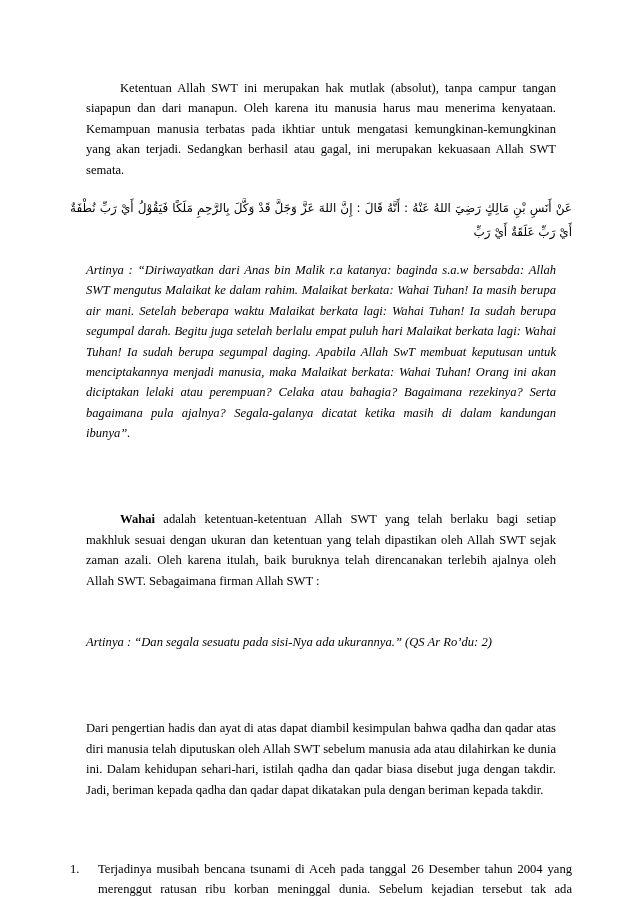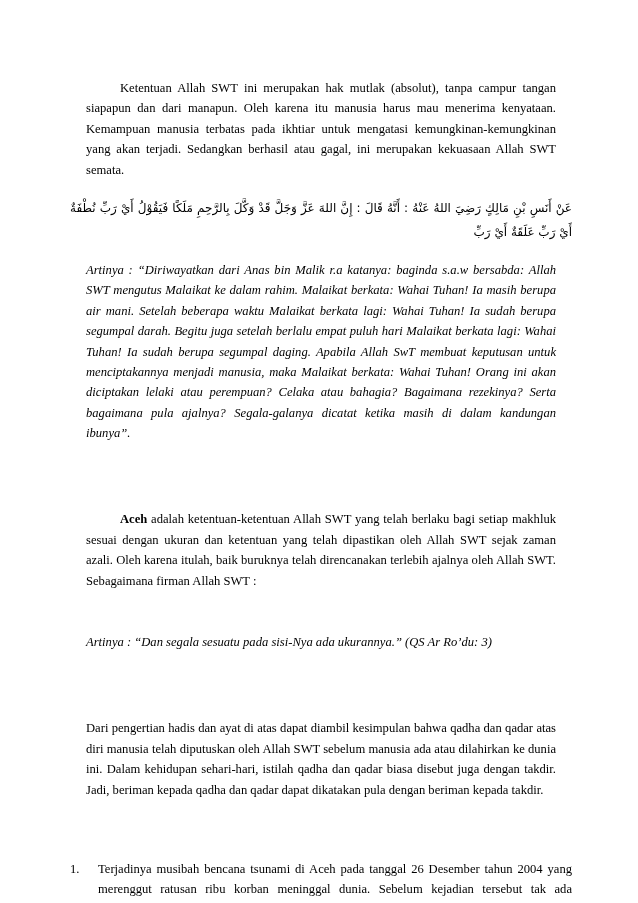--- a/index.html
+++ b/index.html
@@ -89,26 +89,26 @@
   <p class="indent">Ketentuan Allah SWT ini merupakan hak mutlak (absolut), tanpa campur tangan siapapun dan dari manapun. Oleh karena itu manusia harus mau menerima kenyataan. Kemampuan manusia terbatas pada ikhtiar untuk mengatasi kemungkinan-kemungkinan yang akan terjadi. Sedangkan berhasil atau gagal, ini merupakan kekuasaan Allah SWT semata.</p>
 
   <div class="arabic">
     <span class="arabic-line">عَنْ أَنَسِ بْنِ مَالِكٍ رَضِيَ اللهُ عَنْهُ : أَنَّهُ قَالَ : إِنَّ اللهَ عَزَّ وَجَلَّ قَدْ وَكَّلَ بِالرَّحِمِ مَلَكًا فَيَقُوْلُ أَيْ رَبِّ نُطْفَةٌ أَيْ رَبِّ عَلَقَةٌ أَيْ رَبِّ</span>
   </div>
 
   <p class="italic">Artinya : “Diriwayatkan dari Anas bin Malik r.a katanya: baginda s.a.w bersabda: Allah SWT mengutus Malaikat ke dalam rahim. Malaikat berkata: Wahai Tuhan! Ia masih berupa air mani. Setelah beberapa waktu Malaikat berkata lagi: Wahai Tuhan! Ia sudah berupa segumpal darah. Begitu juga setelah berlalu empat puluh hari Malaikat berkata lagi: Wahai Tuhan! Ia sudah berupa segumpal daging. Apabila Allah SwT membuat keputusan untuk menciptakannya menjadi manusia, maka Malaikat berkata: Wahai Tuhan! Orang ini akan diciptakan lelaki atau perempuan? Celaka atau bahagia? Bagaimana rezekinya? Serta bagaimana pula ajalnya? Segala-galanya dicatat ketika masih di dalam kandungan ibunya”.</p>
 
   <div class="gap-xl"></div>
 
-  <p class="indent"><span class="bold">Aceh</span><span> adalah ketentuan-ketentuan Allah SWT yang telah berlaku bagi setiap makhluk sesuai dengan ukuran dan ketentuan yang telah dipastikan oleh Allah SWT sejak zaman azali. Oleh karena itulah, baik buruknya telah direncanakan terlebih ajalnya oleh Allah SWT. Sebagaimana firman Allah SWT :</span></p>
+  <p class="indent"><span class="bold">Wahai</span><span> adalah ketentuan-ketentuan Allah SWT yang telah berlaku bagi setiap makhluk sesuai dengan ukuran dan ketentuan yang telah dipastikan oleh Allah SWT sejak zaman azali. Oleh karena itulah, baik buruknya telah direncanakan terlebih ajalnya oleh Allah SWT. Sebagaimana firman Allah SWT :</span></p>
 
 
   <div class="gap-sm"></div>
 
-  <p class="italic">Artinya : “Dan segala sesuatu pada sisi-Nya ada ukurannya.” (QS Ar Ro’du: 3)</p>
+  <p class="italic">Artinya : “Dan segala sesuatu pada sisi-Nya ada ukurannya.” (QS Ar Ro’du: 2)</p>
 
   <div class="gap-xl"></div>
 
   <p>Dari pengertian hadis dan ayat di atas dapat diambil kesimpulan bahwa qadha dan qadar atas diri  manusia telah diputuskan oleh Allah SWT sebelum manusia ada atau dilahirkan ke dunia ini. Dalam kehidupan sehari-hari, istilah qadha dan qadar biasa disebut juga dengan takdir. Jadi, beriman kepada qadha dan qadar dapat dikatakan pula dengan beriman kepada takdir.</p>
 
   <div class="gap-xl"></div>
 
 
   <div class="gap-sm"></div>
 

